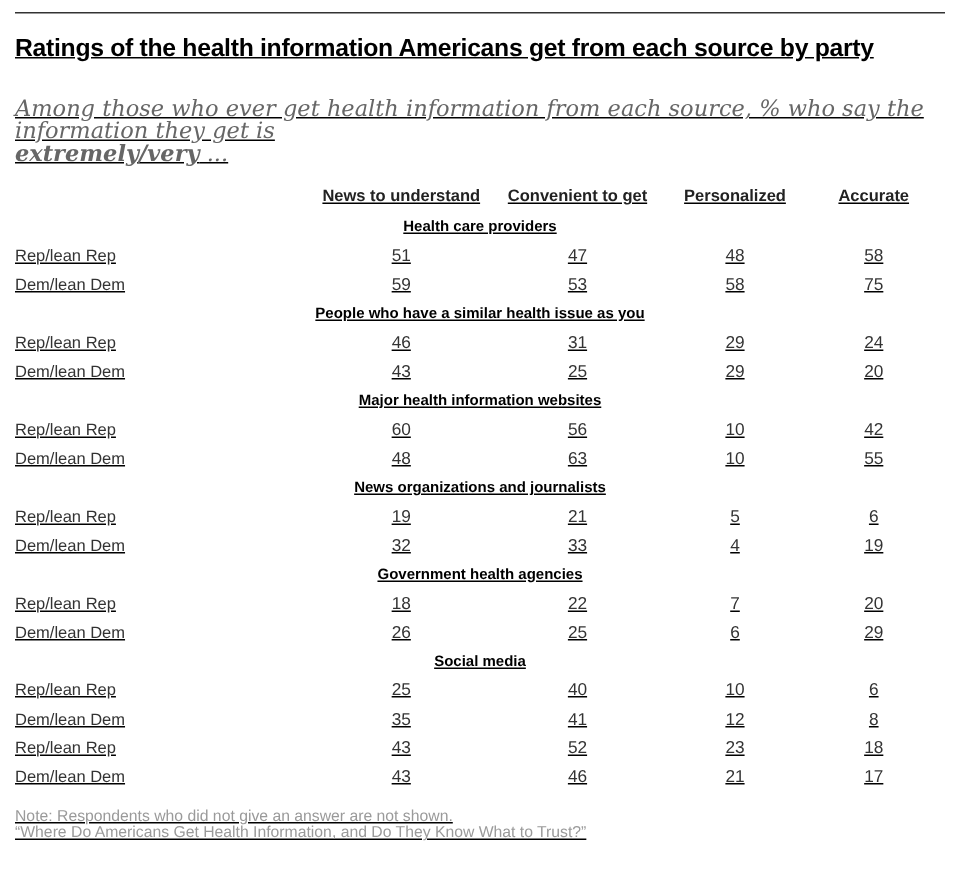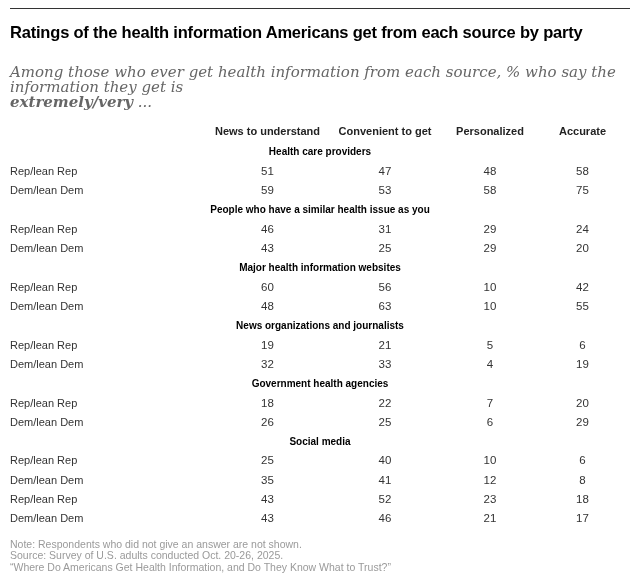--- a/index.html
+++ b/index.html
@@ -4,20 +4,21 @@
 <style>
   html, body { margin: 0; padding: 0; background: #ffffff; }
   .page {
     position: relative;
     width: 640px;
     height: 585px;
     background: #ffffff;
     font-family: "Liberation Sans", sans-serif;
     overflow: hidden;
     box-sizing: border-box;
+    text-decoration: underline;
   }
   .rule-top {
     height: 1px;
     background: #333333;
     margin: 8px 10px 0 10px;
   }
   .title {
     margin: 13px 12px 0 10px;
     font-size: 16.5px;
     line-height: 21px;
@@ -224,17 +225,16 @@
           <td class="value-cell">43</td>
           <td class="value-cell">46</td>
           <td class="value-cell">21</td>
           <td class="value-cell">17</td>
         </tr>
       </tbody>
   </table>
 
   <div class="notes">
     <div>Note: Respondents who did not give an answer are not shown.</div>
-    <div>Source: Survey of U.S. adults conducted Oct. 20-26, 2025.</div>
     <div>“Where Do Americans Get Health Information, and Do They Know What to Trust?”</div>
   </div>
 
 </div>
 
 </body></html>

